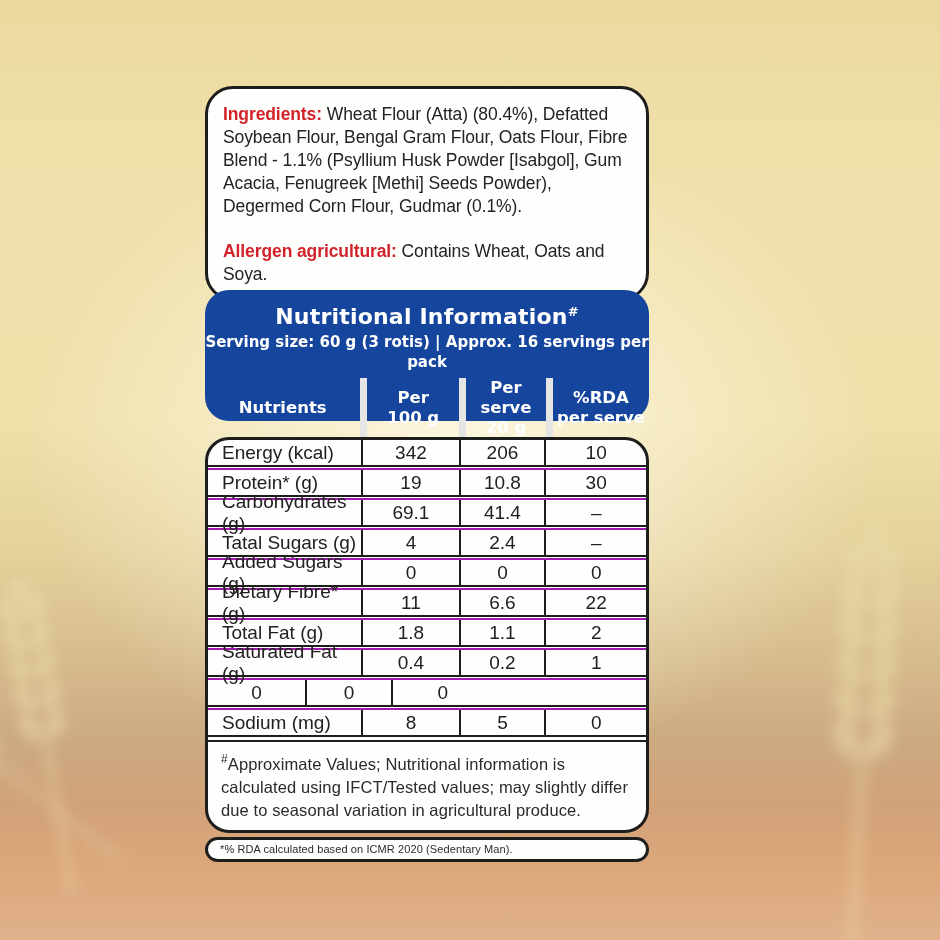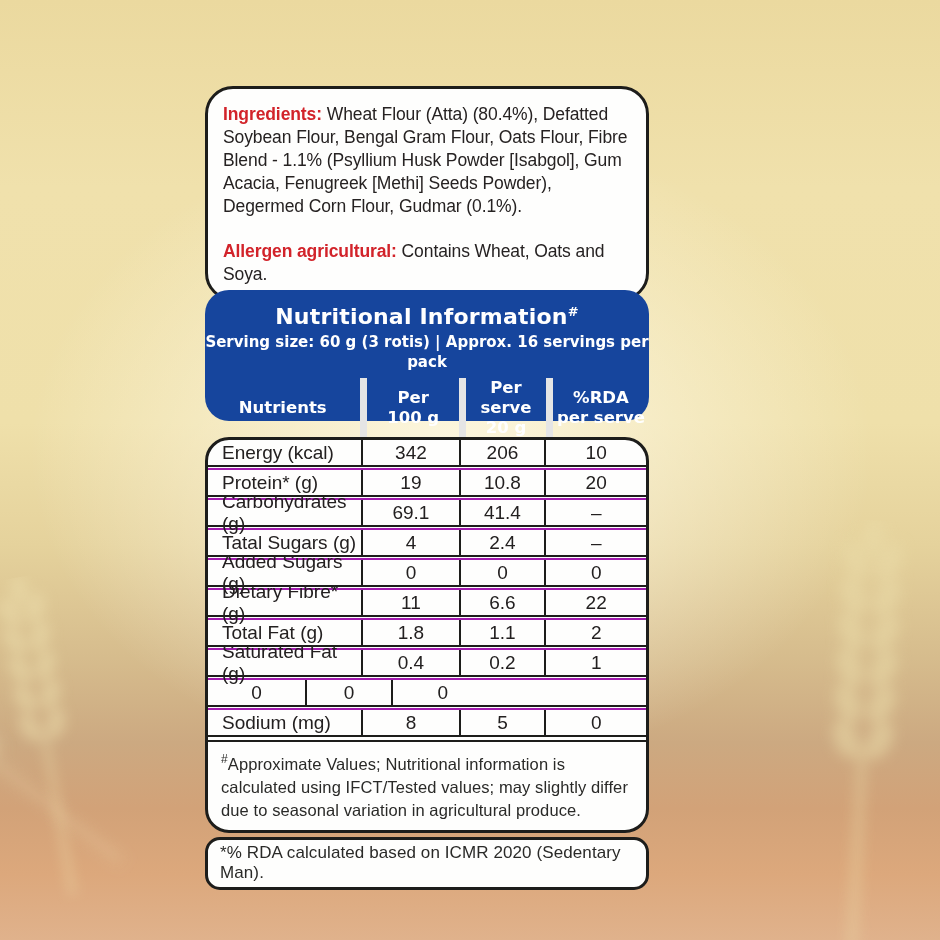--- a/index.html
+++ b/index.html
@@ -64,21 +64,21 @@
   .t-cell + .t-cell { border-left:2.5px solid #1D1D1B; }
 
   .footnote1 {
     margin-top:3px; border-top:2px solid #1D1D1B;
     padding:6px 13px 8px; font-size:16.5px; line-height:23px; color:#2A2A28; letter-spacing:0.1px;
   }
   .footnote1 sup { font-size:12px; }
 
   .footnote2-box {
     margin-top:4px; background:#FEFEFD; border:3px solid #1D1D1B; border-radius:15px;
-    padding:3px 12px 4px; font-size:17px; color:#2A2A28; letter-spacing:0.1px;
+    padding:3px 12px 4px; font-size:11px; color:#2A2A28; letter-spacing:0.1px;
   }
 </style>
 </head>
 <body>
 
 <div class="stage">
 
   <svg class="wheat wheat-right" viewBox="0 0 120 360">
     <defs>
         <filter id="wb1" x="-60%" y="-60%" width="220%" height="220%">
@@ -177,21 +177,21 @@
       <div class="t-row">
         <div class="t-cell name">Energy (kcal)</div>
         <div class="t-cell num c2">342</div>
         <div class="t-cell num c3">206</div>
         <div class="t-cell num c4">10</div>
       </div>
       <div class="t-row">
         <div class="t-cell name">Protein* (g)</div>
         <div class="t-cell num c2">19</div>
         <div class="t-cell num c3">10.8</div>
-        <div class="t-cell num c4">20</div>
+        <div class="t-cell num c4">30</div>
       </div>
       <div class="t-row">
         <div class="t-cell name">Carbohydrates (g)</div>
         <div class="t-cell num c2">69.1</div>
         <div class="t-cell num c3">41.4</div>
         <div class="t-cell num c4">–</div>
       </div>
       <div class="t-row">
         <div class="t-cell name">Tatal Sugars (g)</div>
         <div class="t-cell num c2">4</div>

